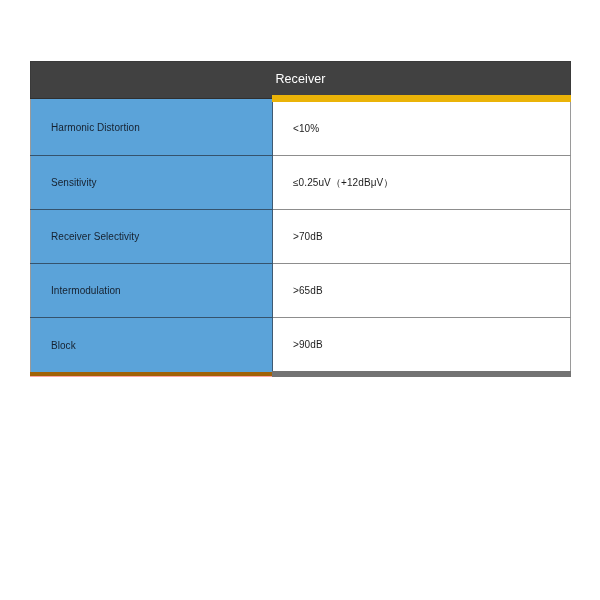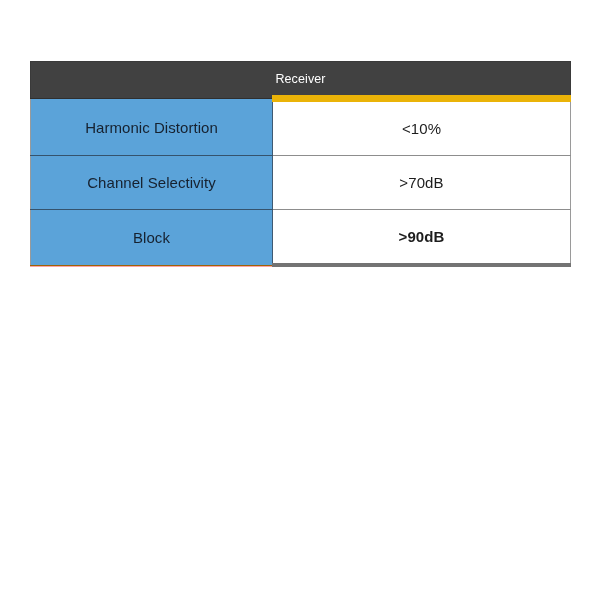--- a/index.html
+++ b/index.html
@@ -44,24 +44,24 @@
     letter-spacing: 0.1px;
     text-align: center;
     height: 33px;
     padding: 0;
     border: 1px solid #3a3a3a;
     border-bottom: 1px solid #2f2f2f;
   }
 
   .spec-row td {
     height: 53px;
-    padding: 0 6px;
-    text-align: center;
+    padding: 0 20px;
+    text-align: left;
     vertical-align: middle;
-    font-size: 15px;
+    font-size: 10px;
     font-weight: 400;
   }
 
   .cell-label {
     background: #5ba3d9;
     color: #16212f;
     border-left: 1px solid #9a9a9a;
     border-right: 1px solid #3f5a72;
     border-bottom: 1px solid #35536d;
     letter-spacing: 0.05px;
@@ -78,25 +78,24 @@
     border-right: 1px solid #9a9a9a;
     border-bottom: 1px solid #8d8d8d;
     letter-spacing: 0.1px;
   }
 
   .spec-row:first-of-type .cell-value {
     border-top: 7px solid #eab308;
   }
 
   .spec-row:last-of-type .cell-label {
-    border-bottom: 1px solid #a16207;
+    border-bottom: 4px solid #a16207;
   }
   .spec-row:last-of-type .cell-value {
-    border-bottom: 4px solid #737373;
-    font-weight: bold;
+    border-bottom: 6px solid #737373;
   }
 </style>
 </head>
 <body>
 
 <div class="page">
 
   <table class="spec-table">
     <colgroup>
       <col class="col-label">
@@ -110,26 +109,34 @@
     <tbody>
 
       <tr class="spec-row">
         <td class="cell-label">Harmonic Distortion</td>
         <td class="cell-value">&lt;10%</td>
       </tr>
 
 
 
 
+      <tr class="spec-row">
+        <td class="cell-label">Sensitivity</td>
+        <td class="cell-value">≤0.25uV（+12dBμV）</td>
+      </tr>
 
       <tr class="spec-row">
-        <td class="cell-label">Channel Selectivity</td>
+        <td class="cell-label">Receiver Selectivity</td>
         <td class="cell-value">&gt;70dB</td>
       </tr>
 
+      <tr class="spec-row">
+        <td class="cell-label">Intermodulation</td>
+        <td class="cell-value">&gt;65dB</td>
+      </tr>
 
       <tr class="spec-row">
         <td class="cell-label">Block</td>
         <td class="cell-value">&gt;90dB</td>
       </tr>
 
     </tbody>
   </table>
 
 </div>

